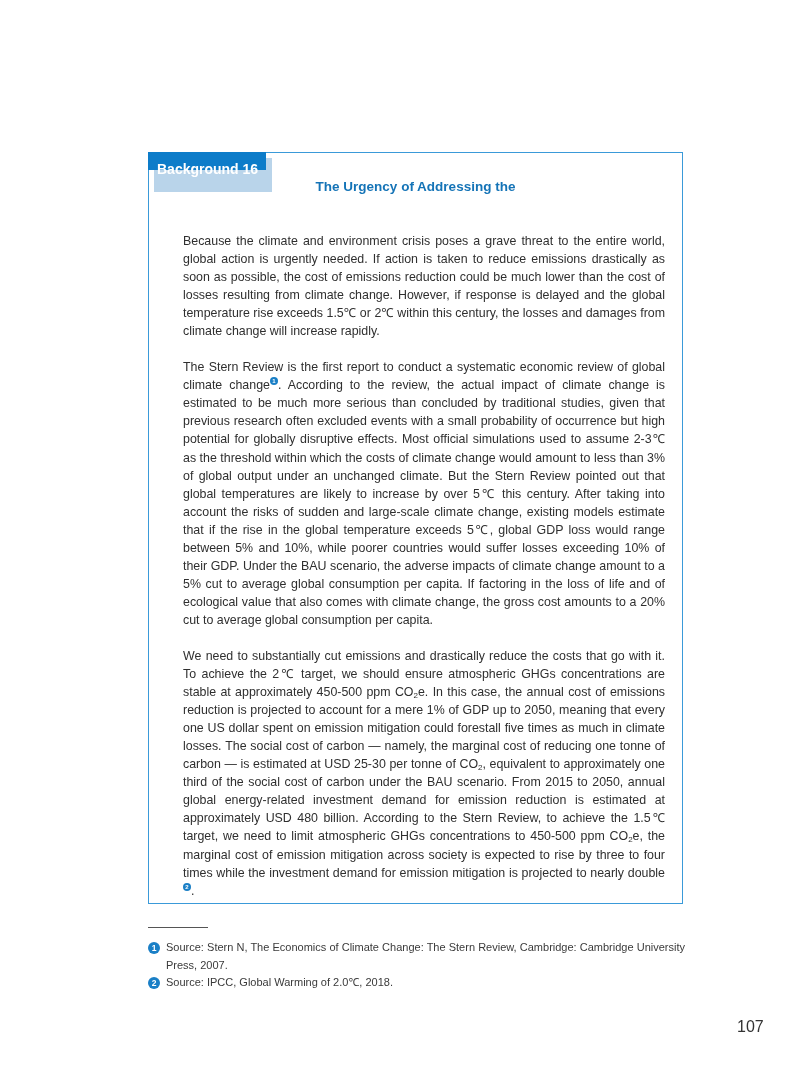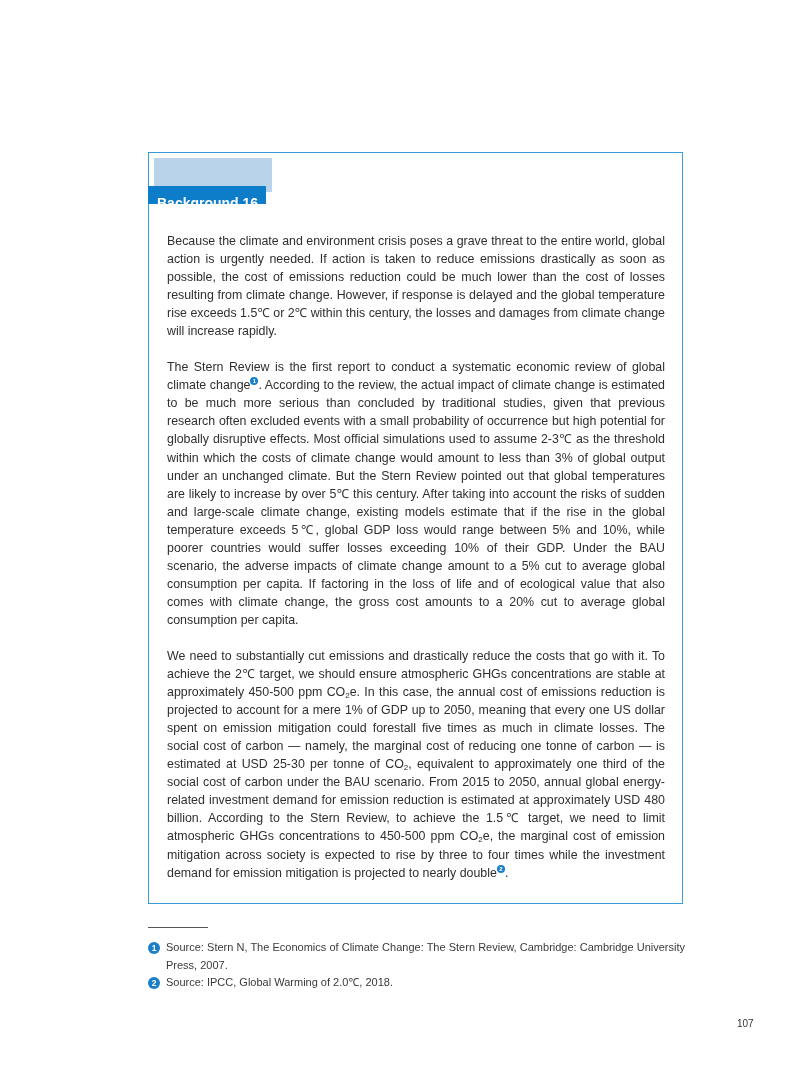--- a/index.html
+++ b/index.html
@@ -11,58 +11,59 @@
     position: absolute; left: 148px; top: 152px; width: 535px; height: 752px;
     border: 1.5px solid #3a9ad9; box-sizing: border-box;
   }
   .badge-shadow {
     position: absolute; left: 154px; top: 158px; width: 118px; height: 34px;
     background: #b9d4ea;
   }
   .badge {
     position: absolute; left: 148px; top: 152px; width: 118px; height: 18px;
     background: #0d7cc9; color: #ffffff; font-weight: bold; font-size: 14px;
-    line-height: 34px; padding-left: 9px; box-sizing: border-box; margin-top: 34px;
+    line-height: 34px; padding-left: 9px; box-sizing: border-box;
   }
   .title {
     position: absolute; left: 148px; top: 178px; width: 535px; text-align: center;
     color: #1574b7; font-weight: bold; font-size: 13.5px; line-height: 17px;
   }
   .body-text {
     position: absolute; left: 167px; top: 232px; width: 498px;
     font-size: 12.4px; line-height: 18.05px; text-align: justify; color: #2f2f2f;
   }
-  .body-text p { margin: 0 0 18px 0; }
+  .body-text p { margin: 0 0 18px 16px; }
   sub { font-size: 8px; vertical-align: -2px; line-height: 0; }
   .fnref {
     display: inline-block; width: 8px; height: 8px; border-radius: 50%;
     background: #1a7fc6; color: #fff; font-size: 6px; line-height: 8px;
     text-align: center; vertical-align: 6px; font-weight: bold;
   }
   .rule { position: absolute; left: 148px; top: 927px; width: 60px; height: 1px; background: #555; }
   .footnotes {
     position: absolute; left: 148px; top: 939px; width: 537px;
     font-size: 11px; line-height: 17.5px; color: #3a3a3a;
   }
   .fn { position: relative; padding-left: 18px; text-align: justify; }
   .fn .num {
     position: absolute; left: 0; top: 3px; width: 12px; height: 12px; border-radius: 50%;
     background: #1a7fc6; color: #fff; font-size: 8.5px; line-height: 12px;
     text-align: center; font-weight: bold;
   }
-  .pagenum { position: absolute; left: 737px; top: 1018px; font-size: 10px; color: #333; }
+  .pagenum { position: absolute; left: 737px; top: 1018px; font-size: 16px; color: #333; }
 </style>
 </head>
 <body>
 
 <div class="box"></div>
 <div class="badge-shadow"></div>
 <div class="badge">Background 16</div>
 
 <div class="title">
+  <div>The Urgency of Addressing the</div>
 </div>
 
 <div class="body-text">
   <p>Because the climate and environment crisis poses a grave threat to the entire world, global action is urgently needed. If action is taken to reduce emissions drastically as soon as possible, the cost of emissions reduction could be much lower than the cost of losses resulting from climate change. However, if response is delayed and the global temperature rise exceeds 1.5℃ or 2℃ within this century, the losses and damages from climate change will increase rapidly.</p>
   <p><span>The Stern Review is the first report to conduct a systematic economic review of global climate change</span><span class="fnref">1</span><span>. According to the review, the actual impact of climate change is estimated to be much more serious than concluded by traditional studies, given that previous research often excluded events with a small probability of occurrence but high potential for globally disruptive effects. Most official simulations used to assume 2-3℃ as the threshold within which the costs of climate change would amount to less than 3% of global output under an unchanged climate. But the Stern Review pointed out that global temperatures are likely to increase by over 5℃ this century. After taking into account the risks of sudden and large-scale climate change, existing models estimate that if the rise in the global temperature exceeds 5℃, global GDP loss would range between 5% and 10%, while poorer countries would suffer losses exceeding 10% of their GDP. Under the BAU scenario, the adverse impacts of climate change amount to a 5% cut to average global consumption per capita. If factoring in the loss of life and of ecological value that also comes with climate change, the gross cost amounts to a 20% cut to average global consumption per capita.</span></p>
   <p><span>We need to substantially cut emissions and drastically reduce the costs that go with it. To achieve the 2℃ target, we should ensure atmospheric GHGs concentrations are stable at approximately 450-500 ppm CO</span><sub>2</sub><span>e. In this case, the annual cost of emissions reduction is projected to account for a mere 1% of GDP up to 2050, meaning that every one US dollar spent on emission mitigation could forestall five times as much in climate losses. The social cost of carbon — namely, the marginal cost of reducing one tonne of carbon — is estimated at USD 25-30 per tonne of CO</span><sub>2</sub><span>, equivalent to approximately one third of the social cost of carbon under the BAU scenario. From 2015 to 2050, annual global energy-related investment demand for emission reduction is estimated at approximately USD 480 billion. According to the Stern Review, to achieve the 1.5℃ target, we need to limit atmospheric GHGs concentrations to 450-500 ppm CO</span><sub>2</sub><span>e, the marginal cost of emission mitigation across society is expected to rise by three to four times while the investment demand for emission mitigation is projected to nearly double</span><span class="fnref">2</span><span>.</span></p>
 </div>
 
 <div class="rule"></div>
 

